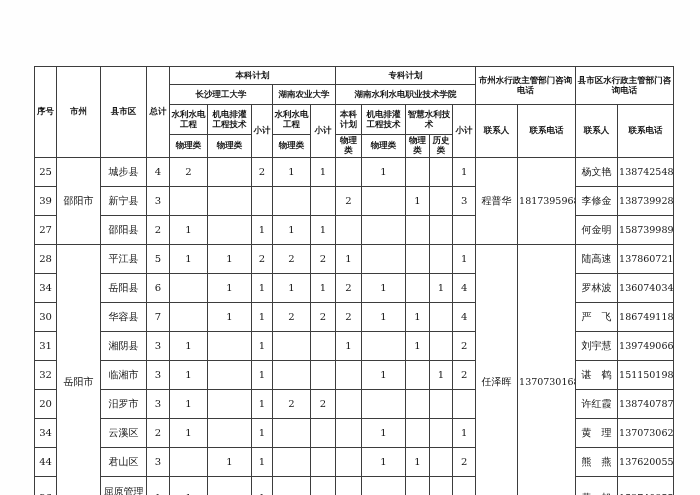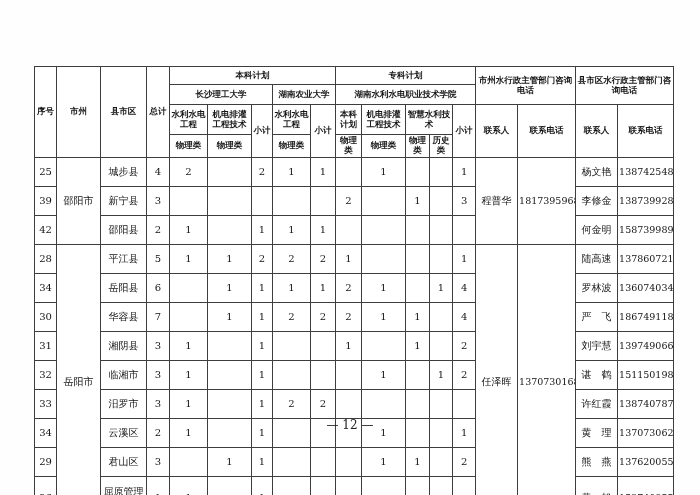--- a/index.html
+++ b/index.html
@@ -140,21 +140,21 @@
             <td></td>
             <td>2</td>
             <td></td>
             <td>1</td>
             <td></td>
             <td>3</td>
             <td>李修金</td>
             <td class="phone">13873992852</td>
           </tr>
           <tr>
-            <td>42</td>
+            <td>27</td>
             <td>邵阳县</td>
             <td>2</td>
             <td>1</td>
             <td></td>
             <td>1</td>
             <td>1</td>
             <td>1</td>
             <td></td>
             <td></td>
             <td></td>
@@ -245,21 +245,21 @@
             <td></td>
             <td></td>
             <td>1</td>
             <td></td>
             <td>1</td>
             <td>2</td>
             <td>谌　鹤</td>
             <td class="phone">15115019878</td>
           </tr>
           <tr>
-            <td>33</td>
+            <td>20</td>
             <td>汨罗市</td>
             <td>3</td>
             <td>1</td>
             <td></td>
             <td>1</td>
             <td>2</td>
             <td>2</td>
             <td></td>
             <td></td>
             <td></td>
@@ -279,21 +279,21 @@
             <td></td>
             <td></td>
             <td>1</td>
             <td></td>
             <td></td>
             <td>1</td>
             <td>黄　理</td>
             <td class="phone">13707306210</td>
           </tr>
           <tr>
-            <td>29</td>
+            <td>44</td>
             <td>君山区</td>
             <td>3</td>
             <td></td>
             <td>1</td>
             <td>1</td>
             <td></td>
             <td></td>
             <td></td>
             <td>1</td>
             <td>1</td>
@@ -315,14 +315,13 @@
             <td></td>
             <td></td>
             <td></td>
             <td></td>
             <td>黄　旭</td>
             <td class="phone">15274085599</td>
           </tr>
         </tbody>
     </table>
   </div>
-  <div class="footer">— 12 —</div>
 </div>
 
 </body></html>

